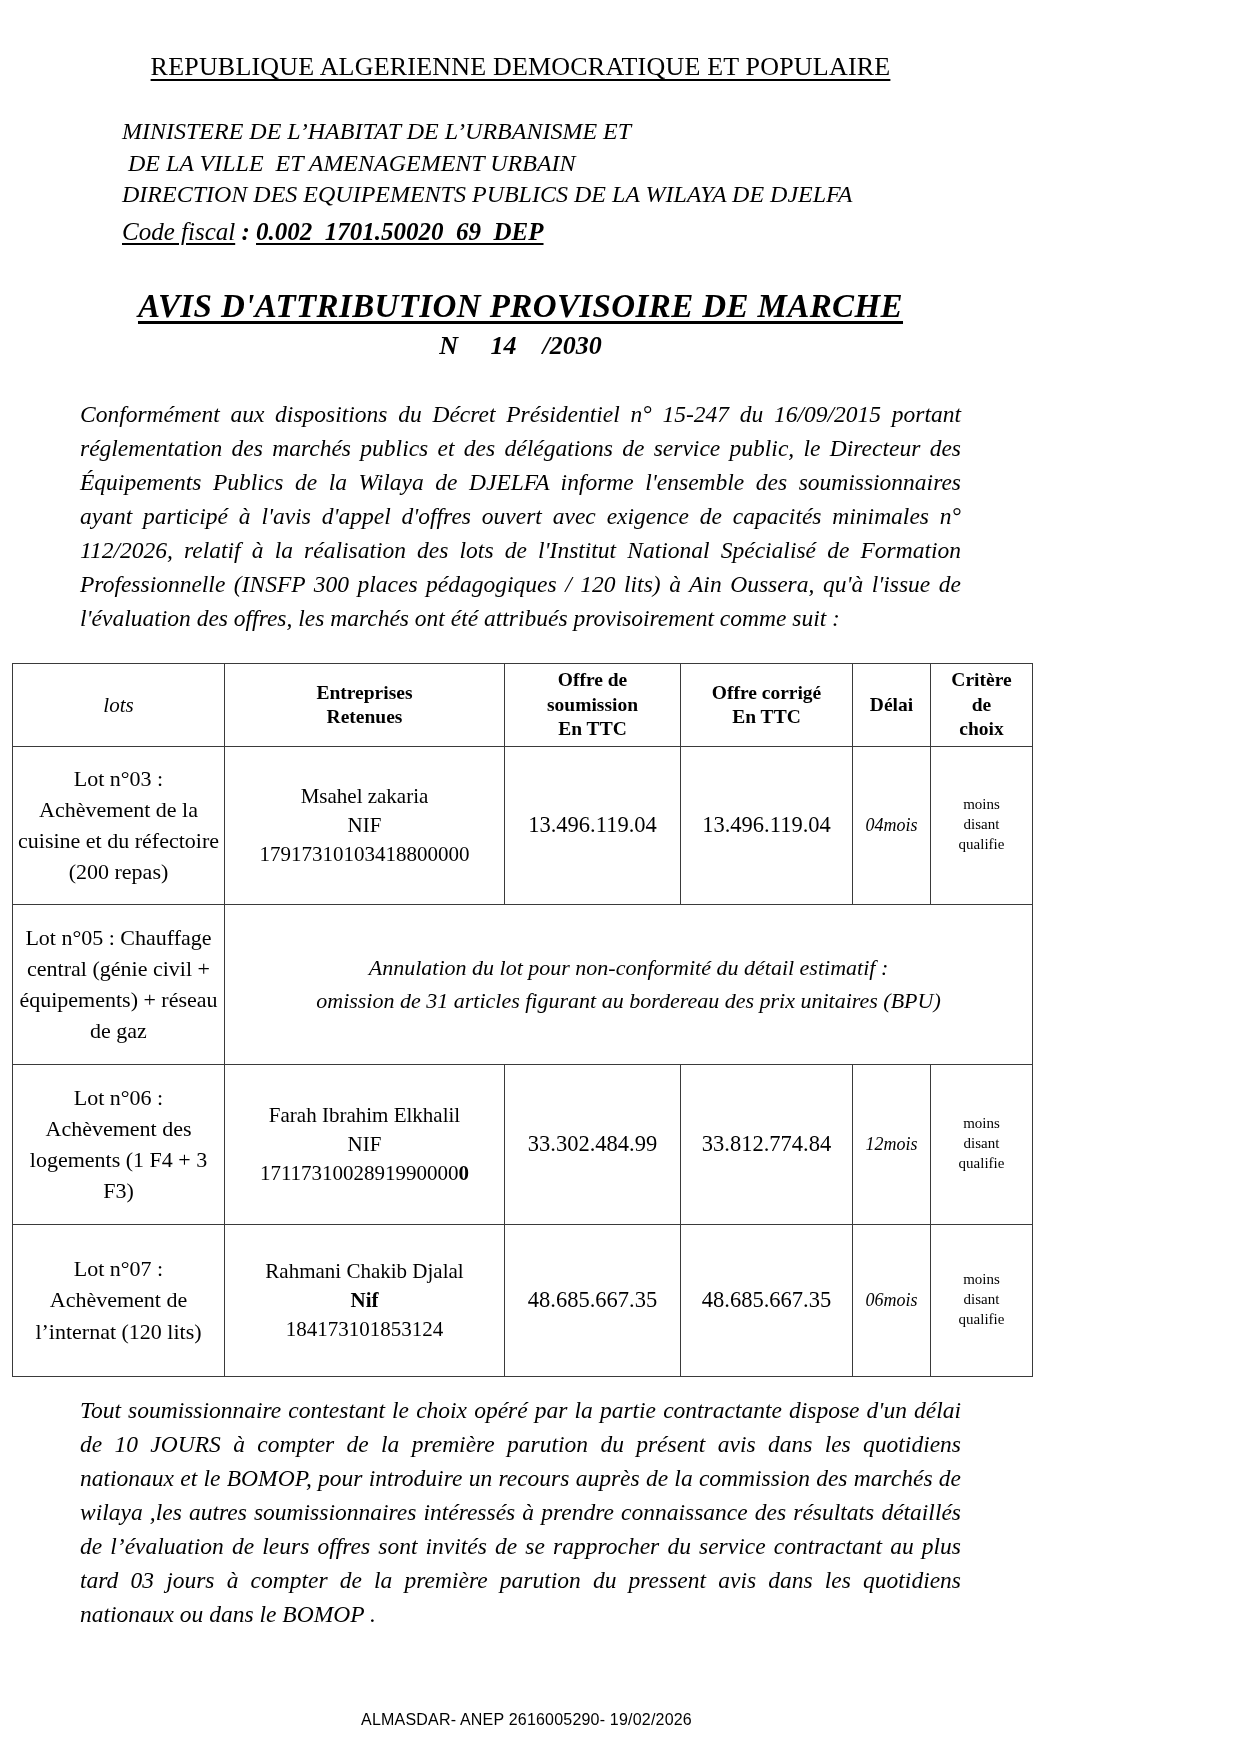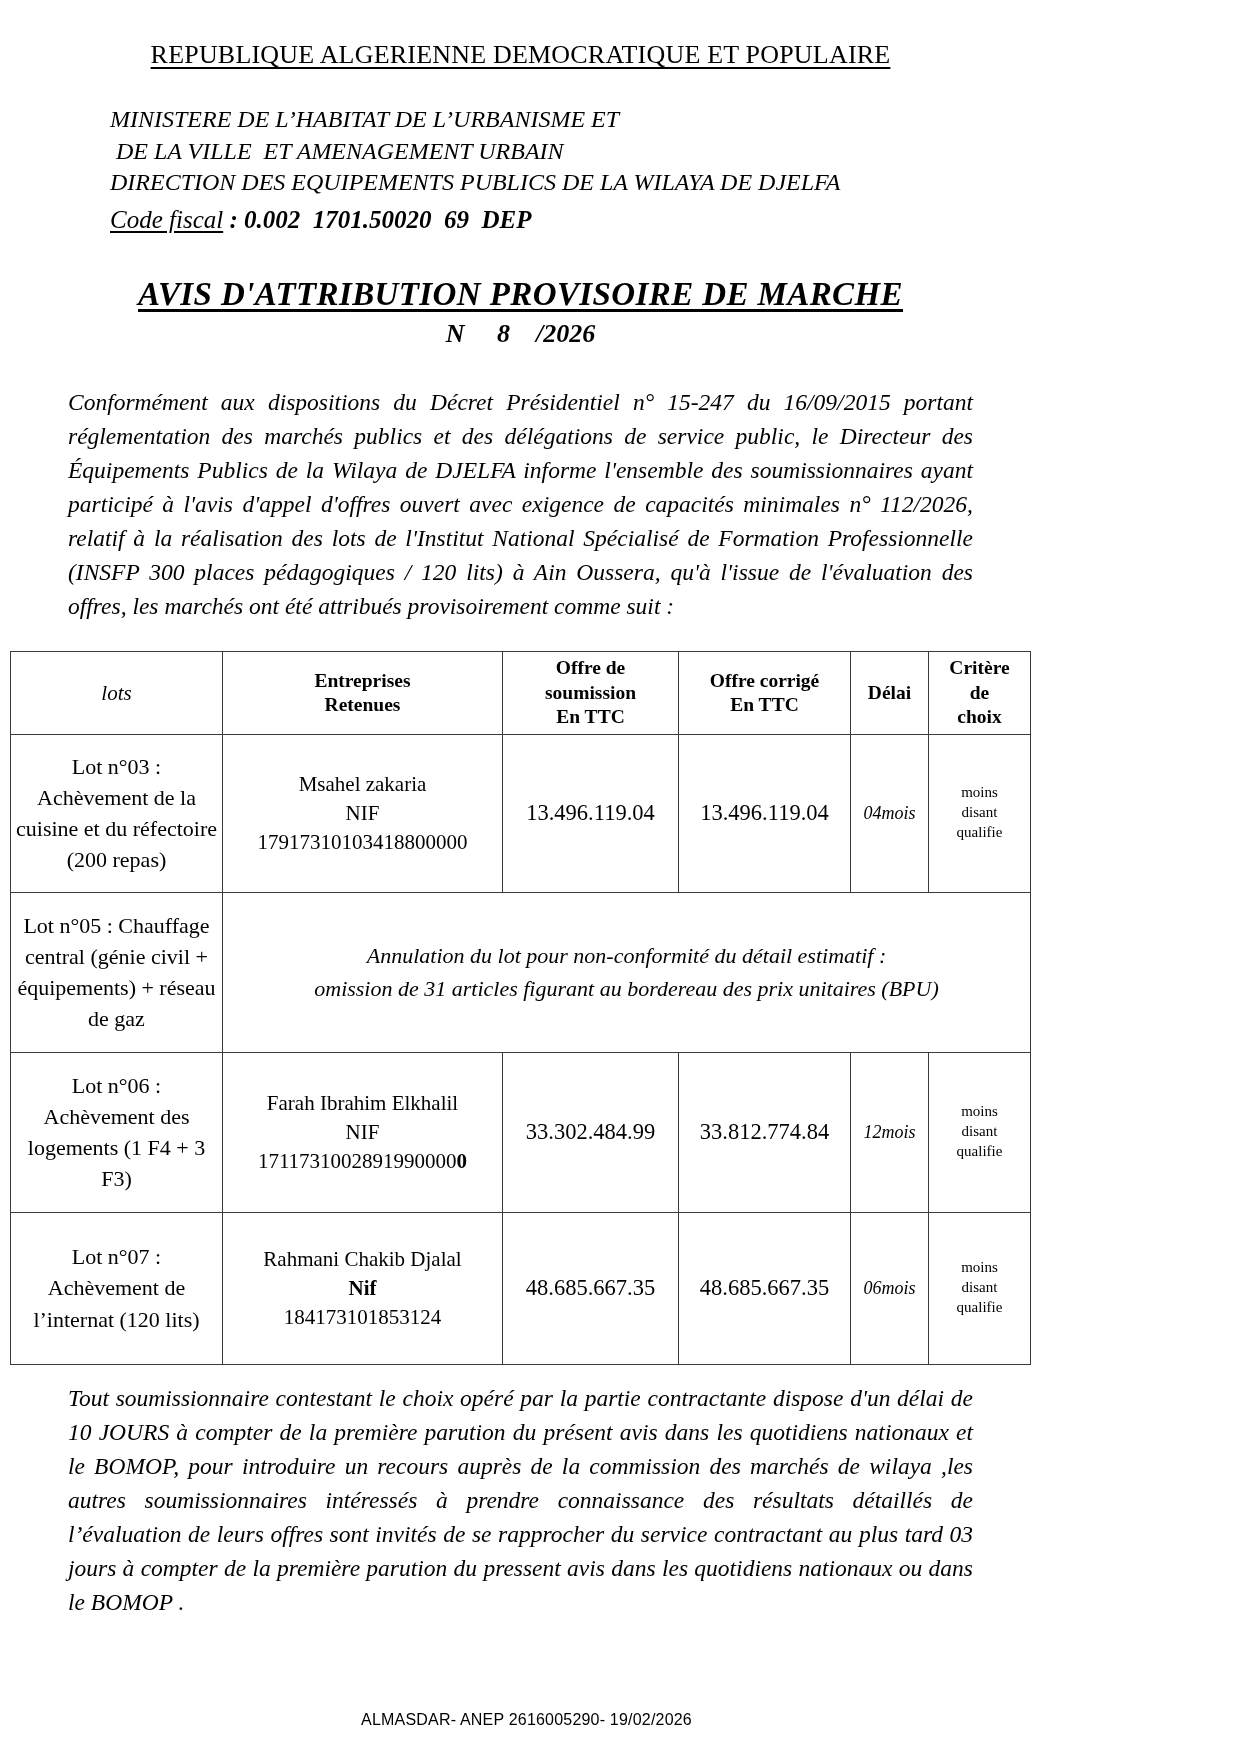--- a/index.html
+++ b/index.html
@@ -12,21 +12,21 @@
     height: 1755px;
     font-family: "Liberation Serif", "DejaVu Serif", serif;
     color: #000000;
     position: relative;
     overflow: hidden;
   }
   .page {
     width: 1041px;
     height: 1755px;
     box-sizing: border-box;
-    padding: 0;
+    padding: 12px;
     position: relative;
   }
 
   
   .national-header {
     text-align: center;
     font-size: 26px;
     letter-spacing: 0.2px;
     padding-top: 40px;
   }
@@ -52,20 +52,21 @@
     font-style: italic;
     white-space: pre;
   }
   .codefiscal-label {
     text-decoration: underline;
     text-underline-offset: 3px;
   }
   .codefiscal-colon { font-weight: bold; }
   .codefiscal-value {
     font-weight: bold;
+    text-decoration: underline;
     text-underline-offset: 3px;
   }
 
   
   .doc-title-wrap {
     text-align: center;
     margin-top: 40px;
   }
   .doc-title {
     font-style: italic;
@@ -198,21 +199,21 @@
 
   <div class="ministry-block">
     <div class="ministry-line">MINISTERE DE L’HABITAT DE L’URBANISME ET</div>
     <div class="ministry-line"> DE LA VILLE  ET AMENAGEMENT URBAIN</div>
     <div class="ministry-line">DIRECTION DES EQUIPEMENTS PUBLICS DE LA WILAYA DE DJELFA</div>
     <div class="codefiscal-line"><span class="codefiscal-label">Code fiscal</span><span class="codefiscal-colon"> : </span><span class="codefiscal-value">0.002  1701.50020  69  DEP</span></div>
   </div>
 
   <div class="doc-title-wrap">
     <div><span class="doc-title">AVIS D'ATTRIBUTION PROVISOIRE DE MARCHE</span></div>
-    <div class="doc-number">N     8    /2026</div>
+    <div class="doc-number">N     14    /2030</div>
   </div>
 
   <div class="intro">Conformément aux dispositions du Décret Présidentiel n° 15-247 du 16/09/2015 portant réglementation des marchés publics et des délégations de service public, le Directeur des Équipements Publics de la Wilaya de DJELFA informe l'ensemble des soumissionnaires ayant participé à l'avis d'appel d'offres ouvert avec exigence de capacités minimales n° 112/2026, relatif à la réalisation des lots de l'Institut National Spécialisé de Formation Professionnelle (INSFP 300 places pédagogiques / 120 lits) à Ain Oussera, qu'à l'issue de l'évaluation des offres, les marchés ont été attribués provisoirement comme suit :</div>
 
   <table class="attrib">
     <colgroup>
       <col class="col-lots">
         <col class="col-ent">
         <col class="col-soum">
       <col class="col-corr">

